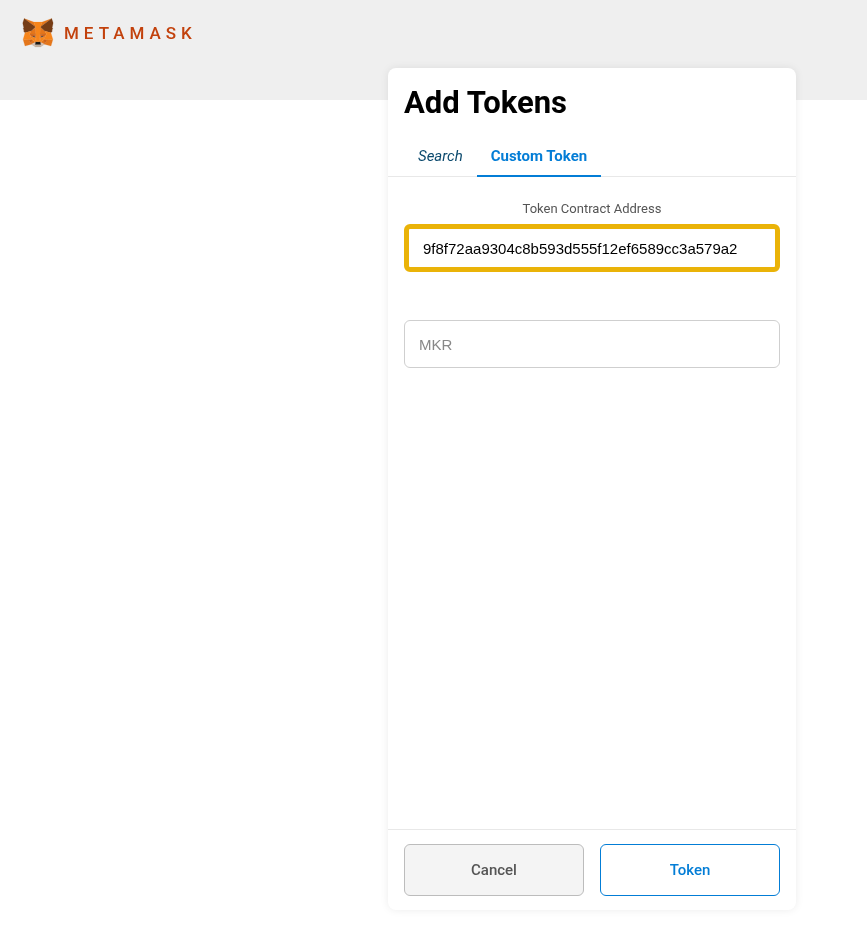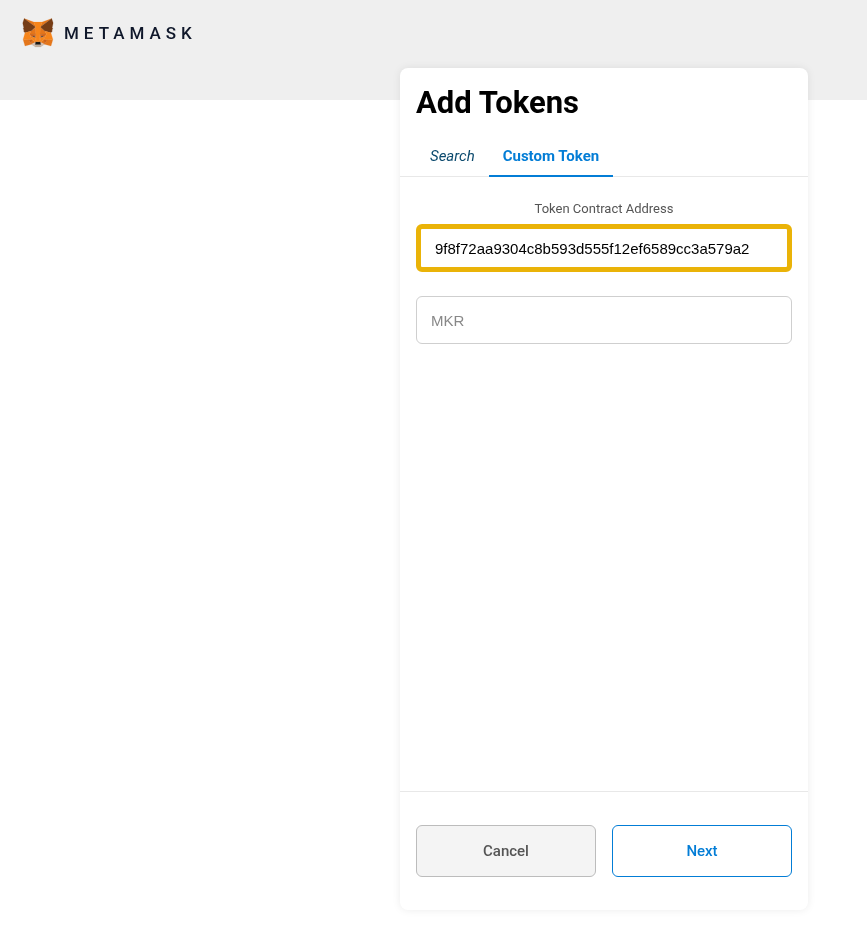--- a/index.html
+++ b/index.html
@@ -27,27 +27,27 @@
       gap: 10px;
     }
     .fox-icon {
       width: 32px;
       height: 30px;
     }
     .brand-text {
       font-size: 17px;
       font-weight: 500;
       letter-spacing: 5px;
-      color: #0f172a;
+      color: #c2410c;
       text-align: center;
     }
     .modal {
       position: absolute;
       top: 68px;
-      left: 400px;
+      left: 388px;
       width: 408px;
       height: 842px;
       background: #fff;
       border-radius: 8px;
       box-shadow: 0 0 8px rgba(0,0,0,0.08);
       display: flex;
       flex-direction: column;
     }
     .modal-header {
       padding: 16px 16px 0 16px;
@@ -118,20 +118,21 @@
     .text-input-disabled {
       width: 100%;
       height: 48px;
       border: 1px solid #cfcfcf;
       border-radius: 6px;
       padding: 0 14px;
       font-size: 15px;
       color: #888;
       outline: none;
       background: #fff;
+      margin-top: 24px;
     }
     .number-wrap {
       position: relative;
     }
     .stepper {
       position: absolute;
       right: 10px;
       top: 50%;
       transform: translateY(-50%);
       display: flex;
@@ -146,21 +147,21 @@
       cursor: pointer;
     }
     .stepper-up {
       border-bottom: 5px solid #888;
     }
     .stepper-down {
       border-top: 5px solid #888;
     }
     .footer {
       border-top: 1px solid #e8e8e8;
-      padding: 33px 16px;
+      padding: 14px 16px;
       display: flex;
       gap: 16px;
     }
     .btn {
       flex: 1;
       height: 52px;
       border-radius: 6px;
       font-size: 15px;
       font-weight: 500;
       cursor: pointer;
@@ -241,15 +242,15 @@
     <div class="field-group">
       <input type="text" class="text-input-disabled" readonly="" value="MKR" style="">
     </div>
 
     <div class="field-group">
     </div>
   </div>
 
   <div class="footer">
     <div class="btn btn-cancel">Cancel</div>
-    <div class="btn btn-next">Next</div>
+    <div class="btn btn-next">Token</div>
   </div>
 </div>
 
 </body></html>

